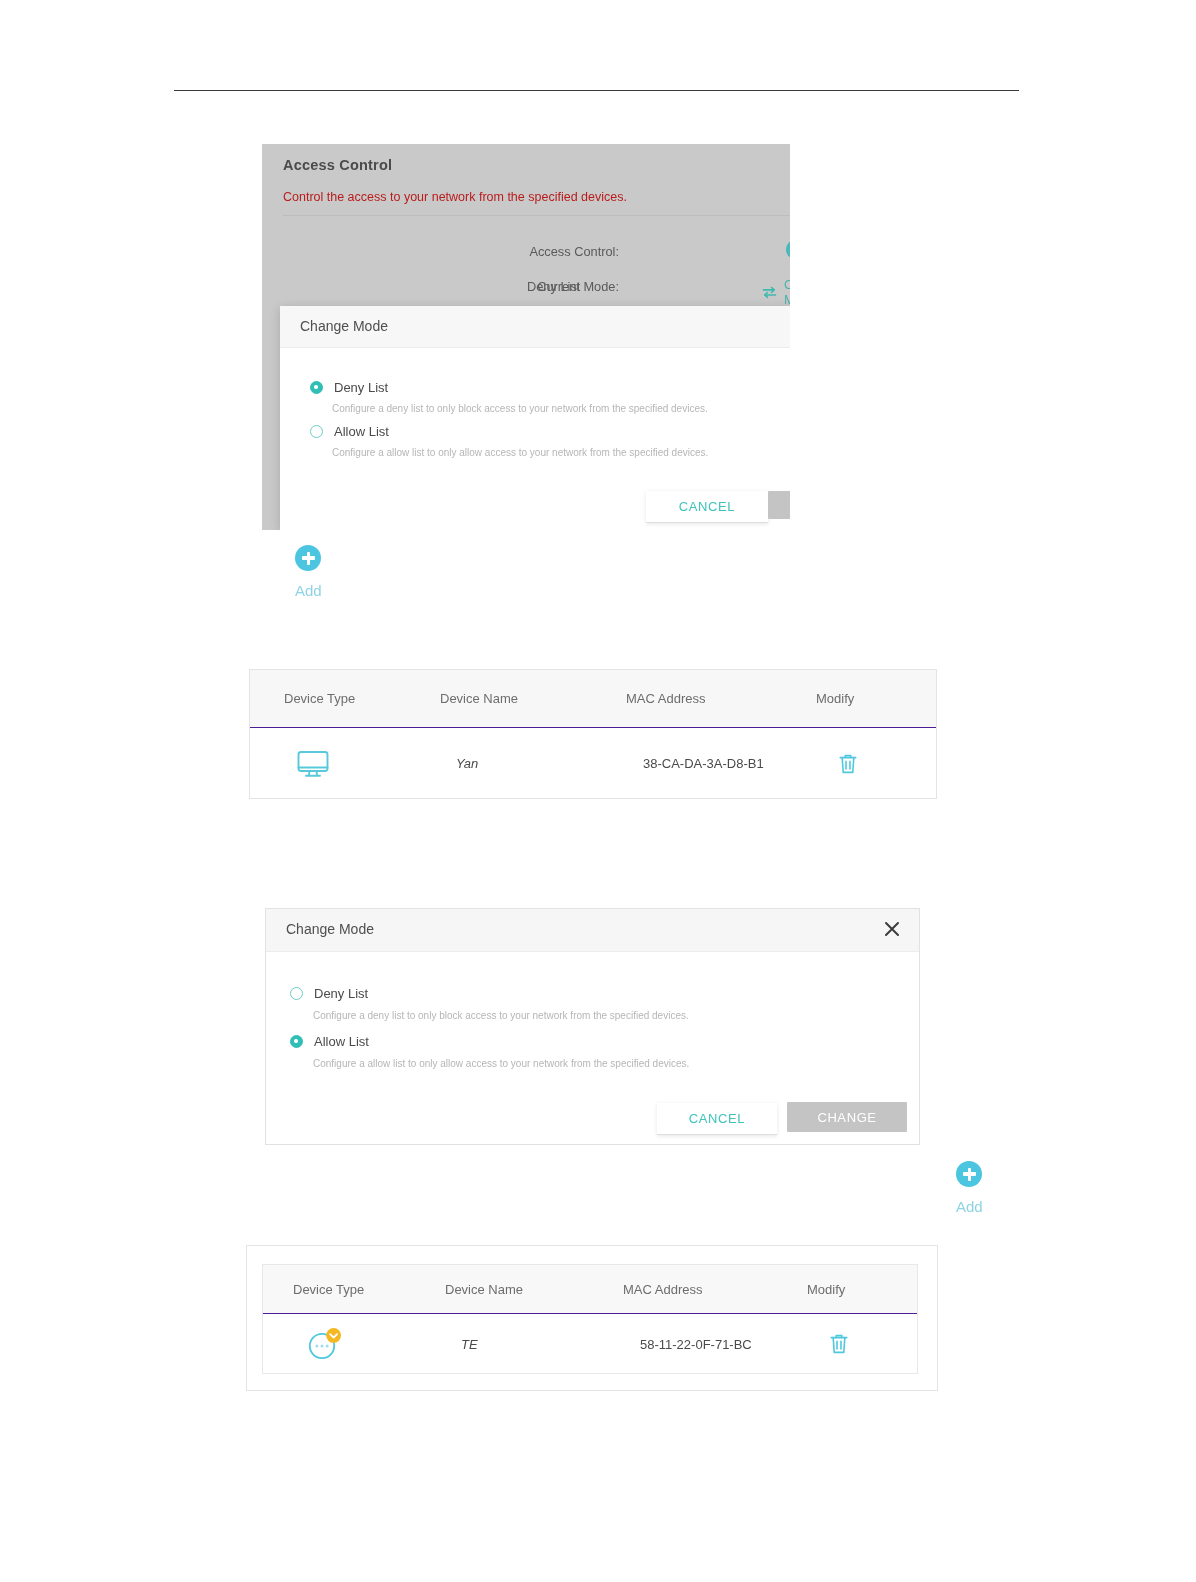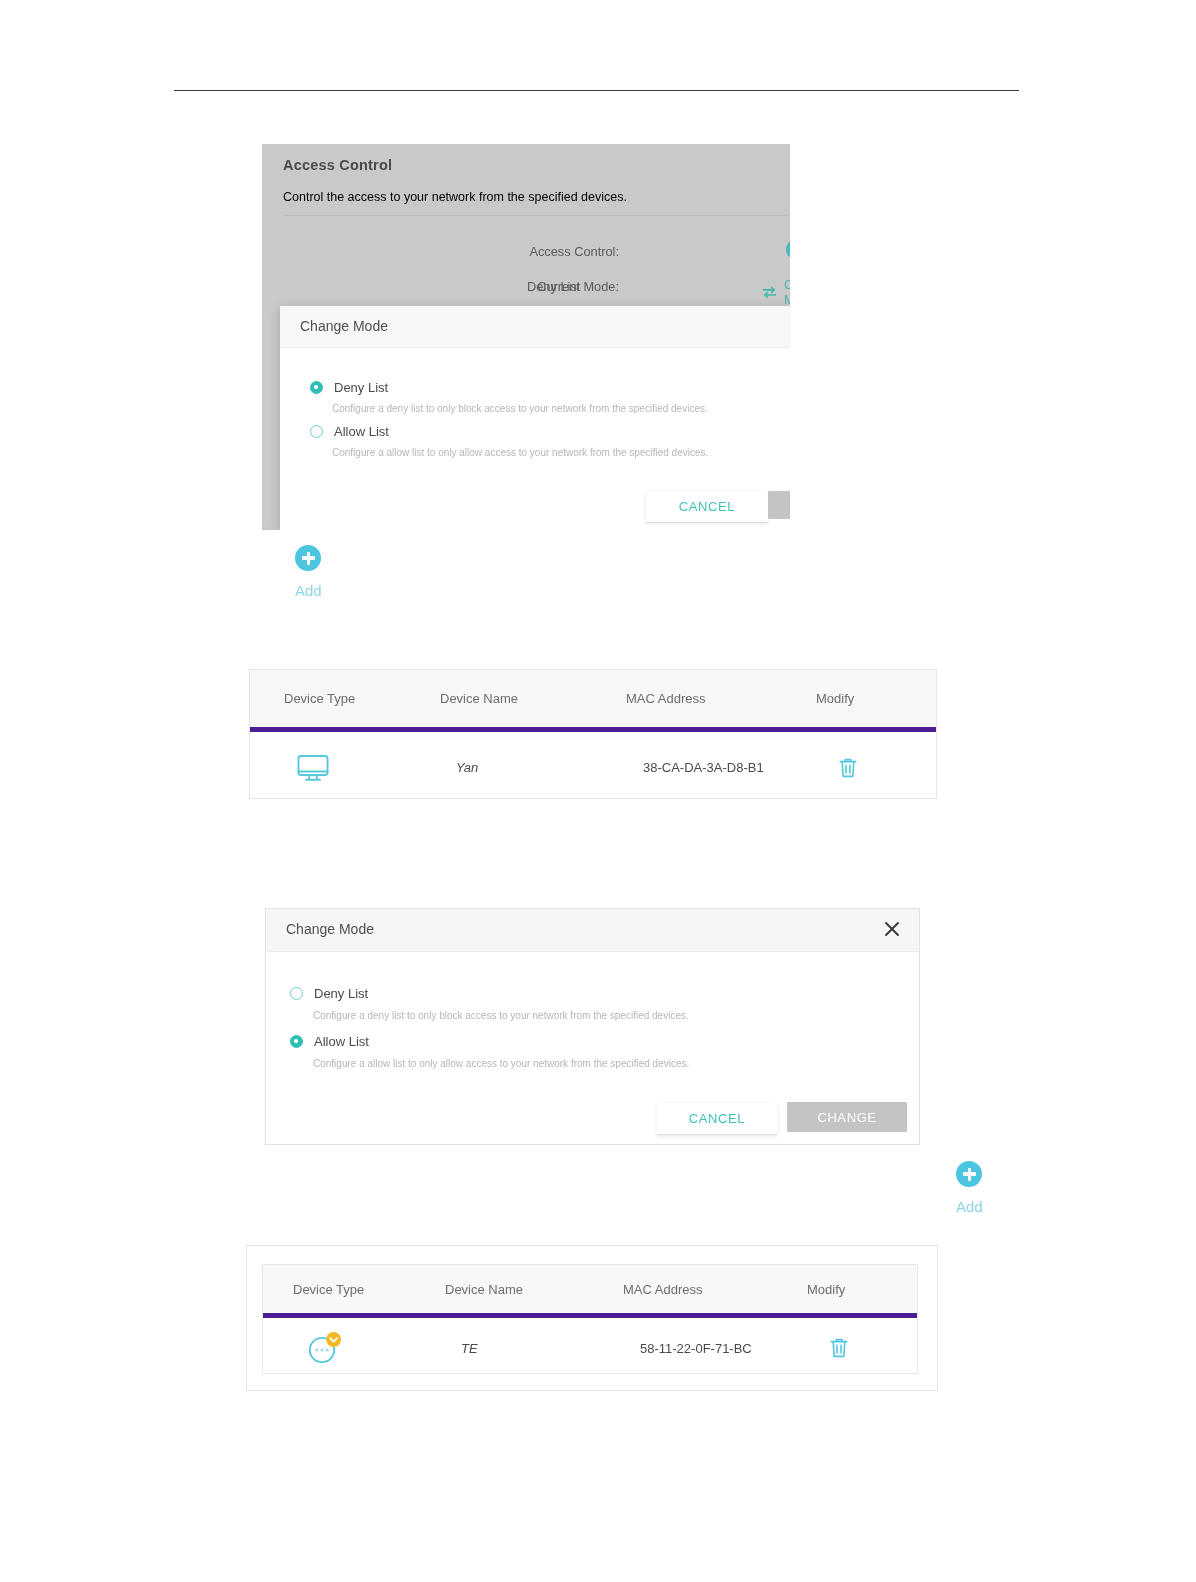--- a/index.html
+++ b/index.html
@@ -43,21 +43,21 @@
     font-size: 14.5px;
     font-weight: bold;
     color: #4b4b4b;
     letter-spacing: .2px;
   }
   .ac-sub {
     position: absolute;
     left: 21px;
     top: 46px;
     font-size: 12.5px;
-    color: #000000;
+    color: #b91c1c;
   }
   .ac-hr {
     position: absolute;
     left: 21px;
     top: 71px;
     width: 620px;
     height: 0;
     border-top: 1px solid #bdbdbd;
   }
   .ac-row {
@@ -243,21 +243,21 @@
     border: 1px solid #e8e8e8;
     box-sizing: border-box;
     background: #ffffff;
     overflow: hidden;
   }
   .thead {
     display: flex;
     align-items: center;
     height: 57px;
     background: #f7f7f7;
-    border-bottom: 5px solid #4c1d95;
+    border-bottom: 1px solid #4c1d95;
   }
   .tbl2-inner .thead { height: 48px; background: #f8f8f8; }
   .tbody {
     display: flex;
     align-items: center;
     height: 71px;
   }
   .tbl2-inner .tbody { height: 60px; }
   .col { font-size: 13px; color: #6d6d6d; }
   .col.c1 { flex: 0 0 190px; padding-left: 34px; box-sizing: border-box; }

